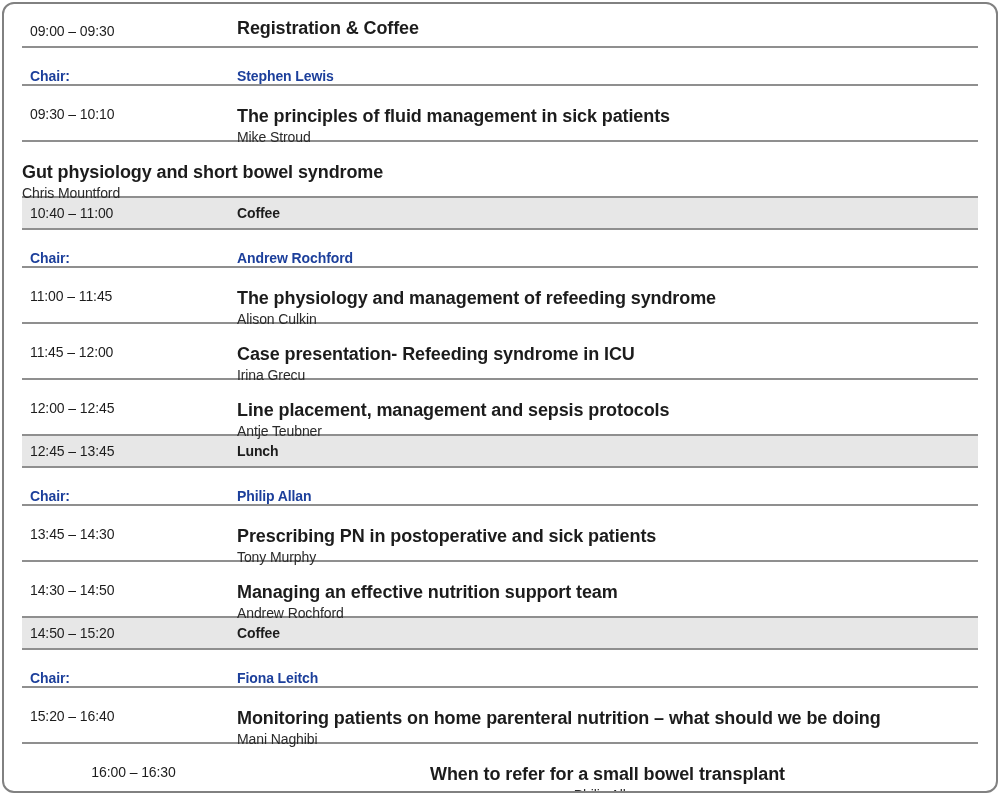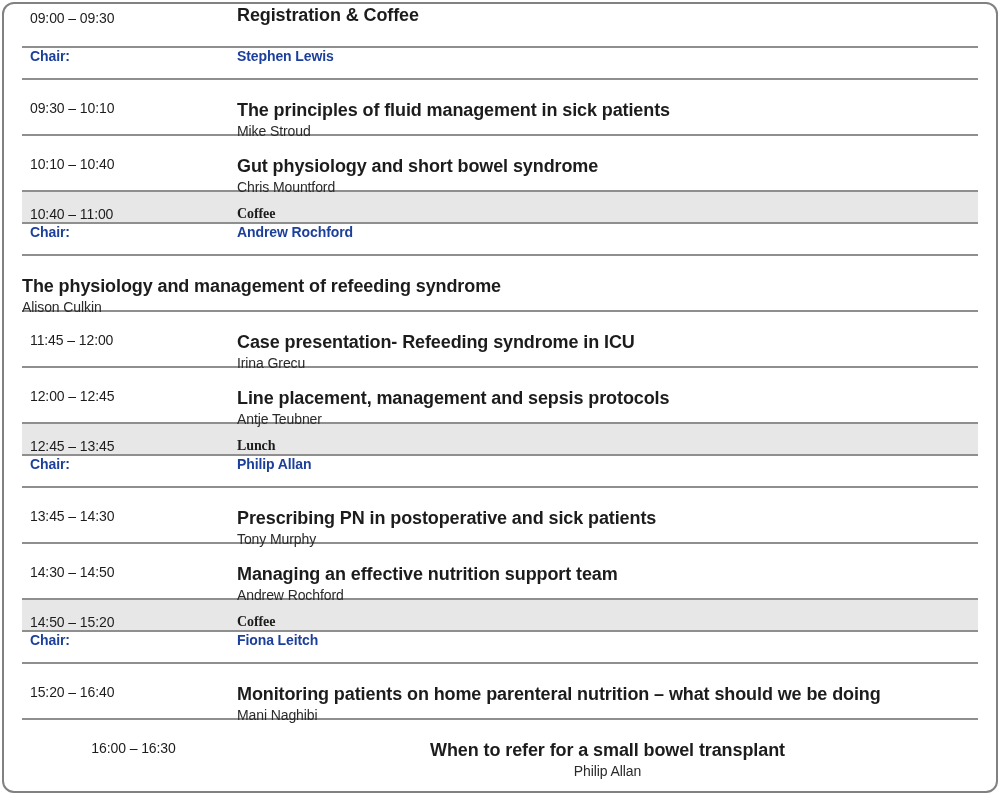--- a/index.html
+++ b/index.html
@@ -27,27 +27,27 @@
   }
   .row.last{border-bottom:none;text-align:center;}
   .time{
     flex:0 0 215px;
     padding-left:8px;
     font-size:14px;
     letter-spacing:-0.1px;
   }
   .body{flex:1 1 auto; letter-spacing:-0.1px;}
   
-  .row.event{height:44px;align-items:flex-end;padding-bottom:20px;}
+  .row.event{height:44px;align-items:flex-end;padding-bottom:7px;}
   .row.event .title{font-weight:bold;font-size:18px;}
   
-  .row.chair{height:32px;align-items:flex-start;color:var(--blue);font-weight:bold;font-size:14px;}
+  .row.chair{height:38px;align-items:flex-end;color:var(--blue);font-weight:bold;font-size:14px;}
   
-  .row.break{height:32px;align-items:flex-end;background:var(--band);}
-  .row.break .title{font-weight:bold;font-size:14px;font-family:Liberation Serif, serif;}
+  .row.break{height:32px;align-items:center;background:var(--band);}
+  .row.break .title{font-weight:bold;font-size:14px;}
   
   .row.session{height:56px;padding-top:20px;}
   .row.session .title{font-weight:bold;font-size:18px;line-height:21px;}
   .row.session .speaker{font-size:14px;line-height:21px;color:var(--speaker);}
 </style>
 </head>
 <body>
 
 <div class="frame">
   <div class="content">
@@ -66,40 +66,40 @@
 
     <div class="row session">
       <div class="time">09:30 – 10:10</div>
       <div class="body">
         <div class="title">The principles of fluid management in sick patients</div>
         <div class="speaker">Mike Stroud</div>
       </div>
     </div>
 
     <div class="row session">
-      <div class="time">10:10 – 10:40</div>
       <div class="body">
         <div class="title">Gut physiology and short bowel syndrome</div>
         <div class="speaker">Chris Mountford</div>
       </div>
     </div>
 
     <div class="row break">
       <div class="time">10:40 – 11:00</div>
       <div class="body">
           <div class="title">Coffee</div>
         </div>
     </div>
 
     <div class="row chair">
       <div class="time">Chair:</div>
       <div class="body">Andrew Rochford</div>
     </div>
 
     <div class="row session">
+      <div class="time">11:00 – 11:45</div>
       <div class="body">
         <div class="title">The physiology and management of refeeding syndrome</div>
         <div class="speaker">Alison Culkin</div>
       </div>
     </div>
 
     <div class="row session">
       <div class="time">11:45 – 12:00</div>
       <div class="body">
         <div class="title">Case presentation- Refeeding syndrome in ICU</div>

